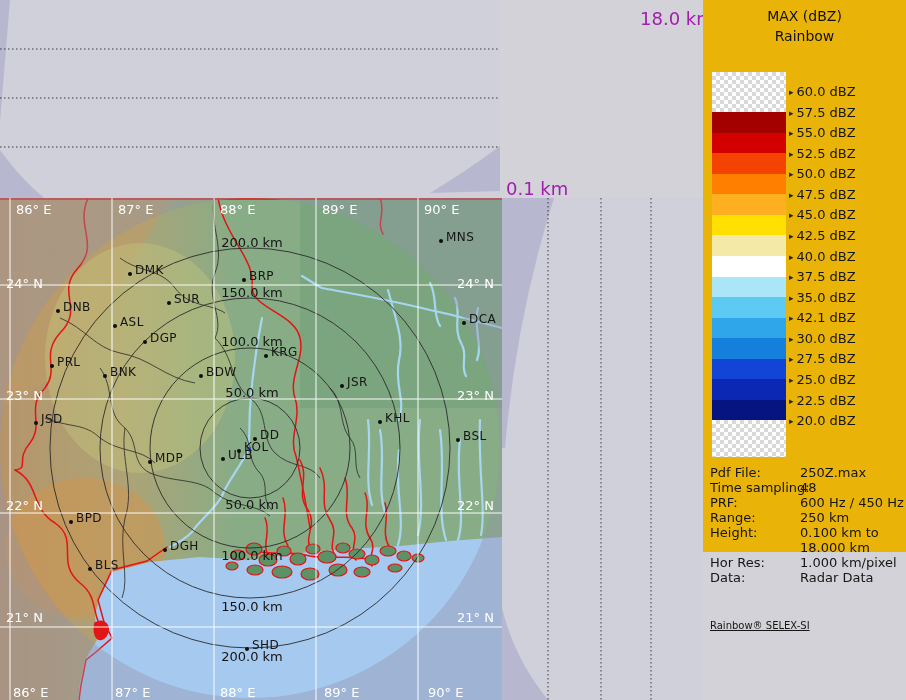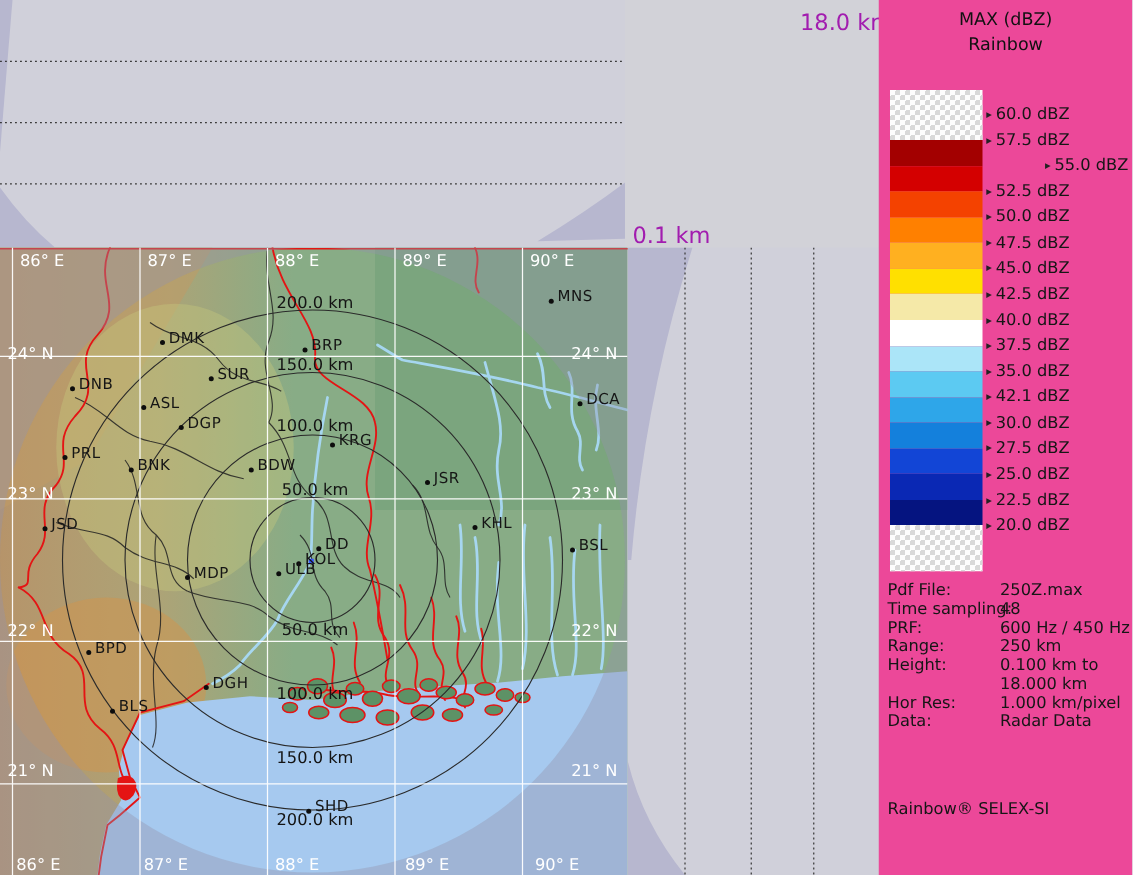--- a/index.html
+++ b/index.html
@@ -15,38 +15,38 @@
   #map{position:absolute;left:0;top:198px;width:438px;height:502px;}
   #map svg{position:absolute;left:0;top:0;}
   .maplabel{position:absolute;white-space:nowrap;pointer-events:none;}
   .geo{font-size:13px;color:#ffffff;}
   .ring{font-size:13px;color:#141414;width:90px;text-align:center;}
   .city{position:absolute;}
   .city .dot{position:absolute;left:0;top:0;width:4px;height:4px;border-radius:50%;background:#0d0d0d;}
   .city .code{position:absolute;left:7px;top:-9px;font-size:12px;color:#151515;letter-spacing:.4px;}
 
   
-  #legend{position:absolute;left:703px;top:0;width:203px;height:700px;background:#ec4899;}
+  #legend{position:absolute;left:703px;top:0;width:203px;height:552px;background:#eab308;}
   #legend-title{position:absolute;left:0;top:6px;width:100%;text-align:center;font-size:14px;color:#111;line-height:20px;}
   #bar{position:absolute;left:9px;top:72px;width:74px;}
   .checker{background-color:#fdfdfd;
     background-image:linear-gradient(45deg,#d9d9d9 25%,transparent 25%,transparent 75%,#d9d9d9 75%),
                      linear-gradient(45deg,#d9d9d9 25%,transparent 25%,transparent 75%,#d9d9d9 75%);
     background-size:8px 8px;background-position:0 0,4px 4px;}
   #checker-top{height:40px;}
   #checker-bottom{height:37px;}
   .band{height:20.57px;}
   .scale-row{position:absolute;left:86px;height:16px;font-size:13px;color:#161616;white-space:nowrap;}
   .scale-row .arr{font-size:9px;color:#222;margin-right:3px;vertical-align:1px;}
   #meta{position:absolute;left:7px;top:465px;width:194px;font-size:13px;color:#161616;}
   .meta-row{position:relative;height:15px;}
   .meta-row.tall{height:30px;}
   .meta-row .ml{position:absolute;left:0;top:0;white-space:nowrap;}
   .meta-row .mv{position:absolute;left:90px;top:0;white-space:pre-line;width:110px;}
-  #footer-line{position:absolute;left:7px;top:640px;font-size:13px;color:#161616;white-space:nowrap;}
+  #footer-line{position:absolute;left:7px;top:620px;font-size:10px;color:#161616;white-space:nowrap;text-decoration:underline;}
 </style>
 </head>
 <body>
 
 <div id="root">
 
   <div id="top-strip">
     <svg width="500" height="198">
       <path d="M0,0 L10,0 Q5,60 0,122 Z" fill="#b7b7cf"></path>
       <path d="M0,150 Q20,178 44,198 L0,198 Z" fill="#b7b7cf"></path>
@@ -368,21 +368,21 @@
           <span class="mv">1.000 km/pixel</span>
         </div>
         <div class="meta-row">
           <span class="ml">Data:</span>
           <span class="mv">Radar Data</span>
         </div>
       </div>
     <div id="footer-line">Rainbow® SELEX-SI</div>
   <div class="scale-row" style="top: 84px;"><span class="arr">▸</span><span>60.0 dBZ</span></div>
       <div class="scale-row" style="top: 104.57px;"><span class="arr">▸</span><span>57.5 dBZ</span></div>
-      <div class="scale-row" style="top: 125.14px; margin-left: 47px;"><span class="arr">▸</span><span>55.0 dBZ</span></div>
+      <div class="scale-row" style="top: 125.14px;"><span class="arr">▸</span><span>55.0 dBZ</span></div>
       <div class="scale-row" style="top: 145.71px;"><span class="arr">▸</span><span>52.5 dBZ</span></div>
       <div class="scale-row" style="top: 166.28px;"><span class="arr">▸</span><span>50.0 dBZ</span></div>
       <div class="scale-row" style="top: 186.85px;"><span class="arr">▸</span><span>47.5 dBZ</span></div>
       <div class="scale-row" style="top: 207.42px;"><span class="arr">▸</span><span>45.0 dBZ</span></div>
       <div class="scale-row" style="top: 227.99px;"><span class="arr">▸</span><span>42.5 dBZ</span></div>
       <div class="scale-row" style="top: 248.56px;"><span class="arr">▸</span><span>40.0 dBZ</span></div>
       <div class="scale-row" style="top: 269.13px;"><span class="arr">▸</span><span>37.5 dBZ</span></div>
       <div class="scale-row" style="top: 289.7px;"><span class="arr">▸</span><span>35.0 dBZ</span></div>
       <div class="scale-row" style="top: 310.27px;"><span class="arr">▸</span><span>42.1 dBZ</span></div>
       <div class="scale-row" style="top: 330.84px;"><span class="arr">▸</span><span>30.0 dBZ</span></div>

